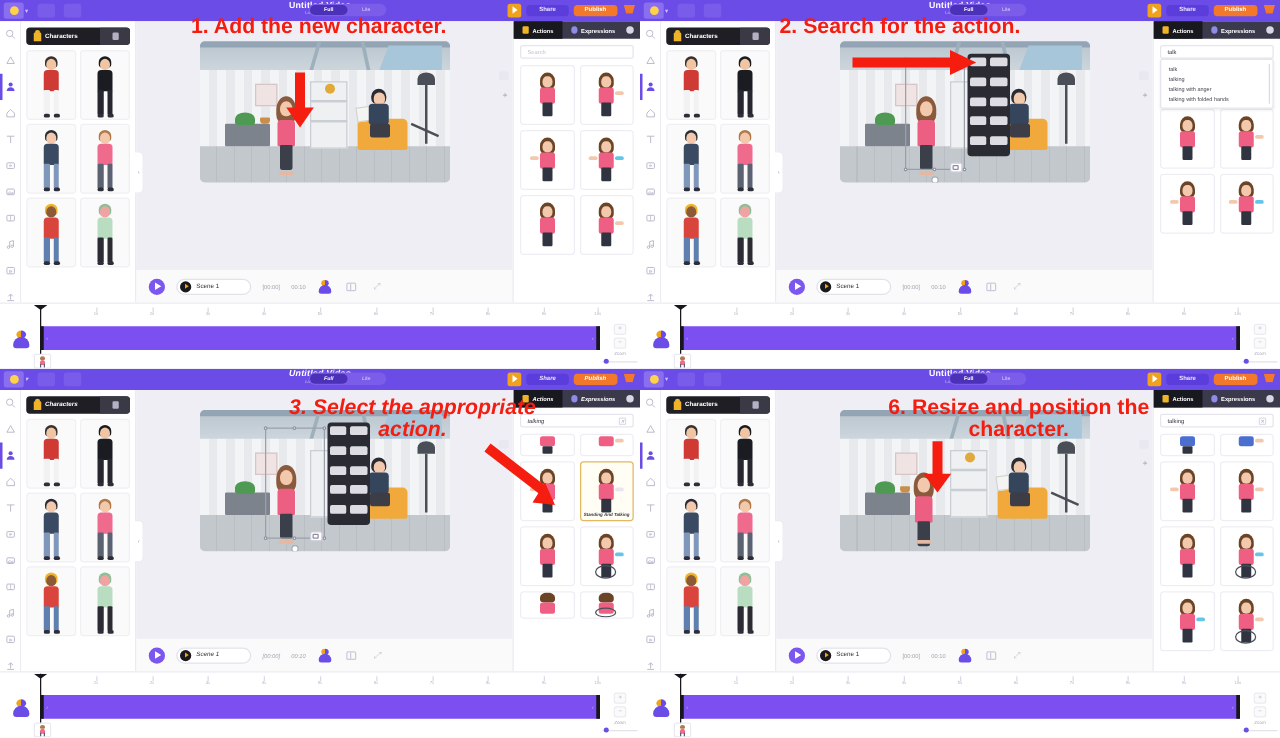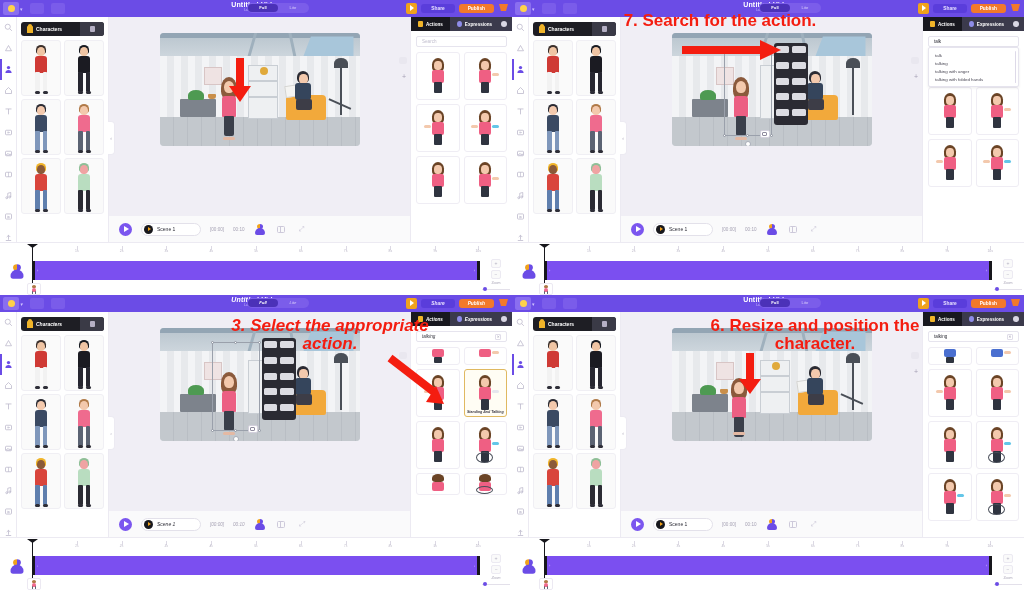--- a/index.html
+++ b/index.html
@@ -647,20 +647,21 @@
           <div class="zb">−</div>
           <div class="zl">Zoom</div>
           <div class="zslider">
               <i></i>
               <b></b>
             </div>
         </div>
       </div>
     </div>
 
+    <div class="anno t1">1. Add the new character.</div>
     <div class="arrow" style="left:228px;top:58px;">
       <svg width="24" height="45" viewBox="0 0 24 45">
           <path d="M12 0 L12 30" stroke="#f41d10" stroke-width="8"></path>
           <path d="M1 28 L23 28 L12 44 Z" fill="#f41d10"></path>
         </svg>
     </div>
   </div>
 
   <div class="panel p2">
     <div class="app">
@@ -1054,21 +1055,21 @@
           <div class="zb">−</div>
           <div class="zl">Zoom</div>
           <div class="zslider">
               <i></i>
               <b></b>
             </div>
         </div>
       </div>
     </div>
 
-    <div class="anno t2" style="left:108px;top:12px;width:200px;">7. Search for the action.</div>
+    <div class="anno t2" style="left:108px;top:12px;width:200px;">2. Search for the action.</div>
     <div class="arrow" style="left:170px;top:38px;">
       <svg width="100" height="24" viewBox="0 0 100 24">
           <path d="M0 12 L80 12" stroke="#f41d10" stroke-width="8"></path>
           <path d="M78 2 L78 22 L99 12 Z" fill="#f41d10"></path>
         </svg>
     </div>
   </div>
 
   <div class="panel p3">
     <div class="app">

